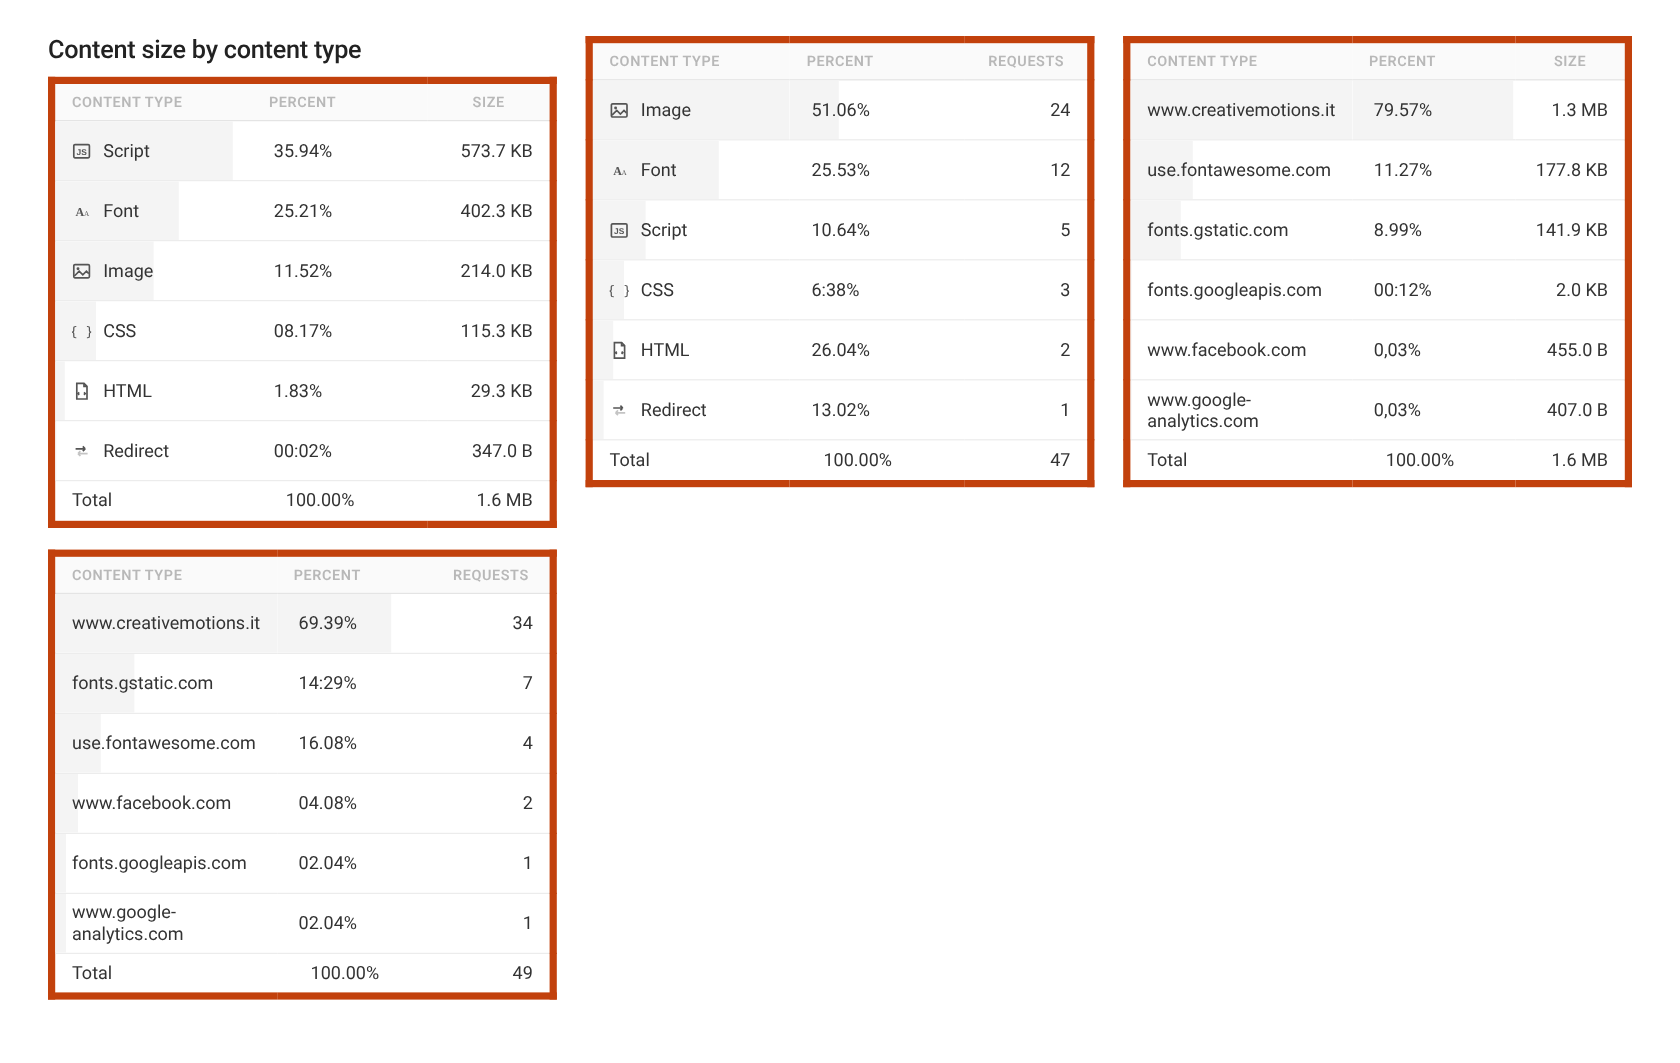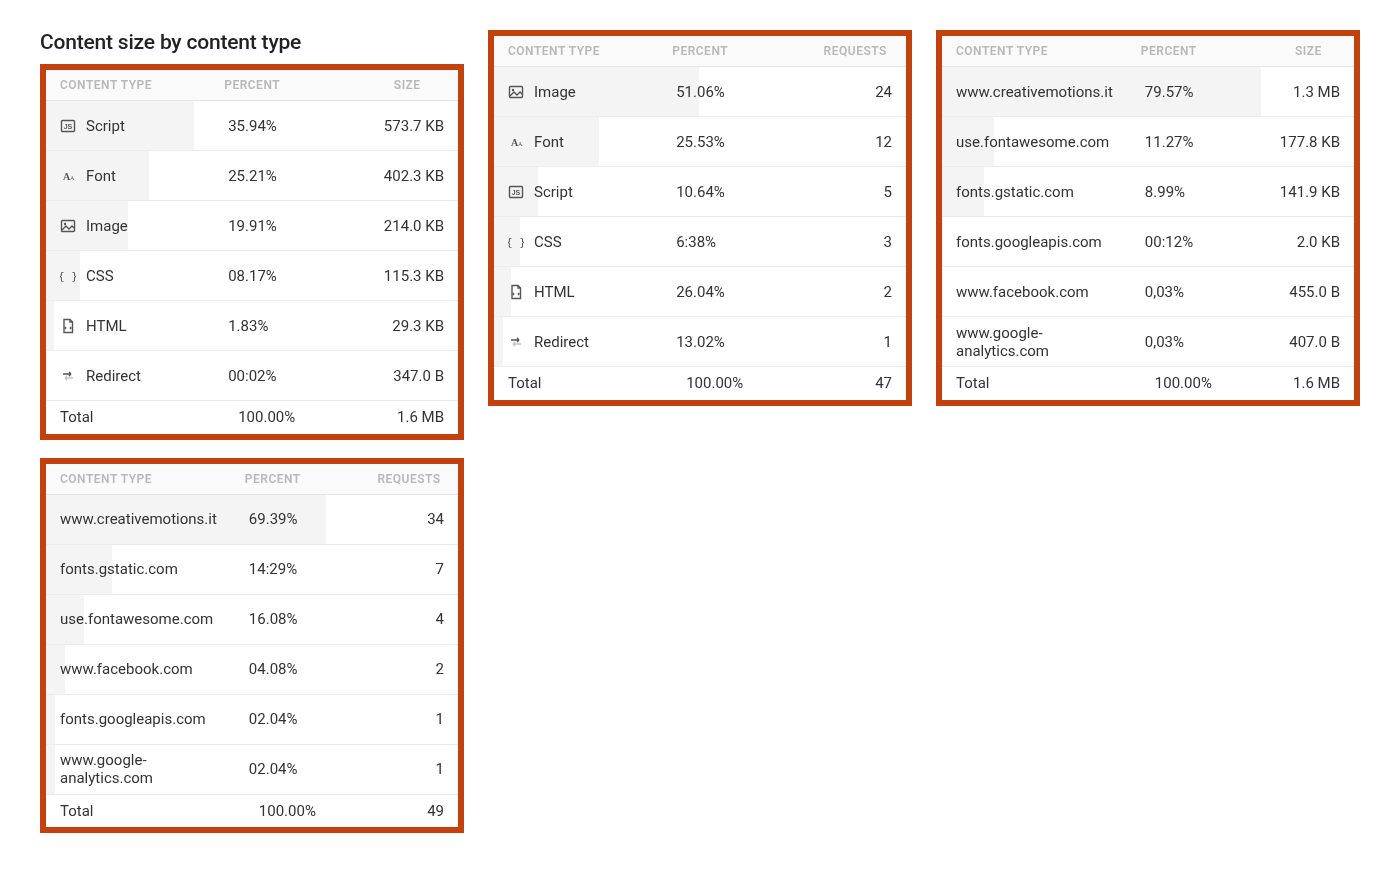--- a/index.html
+++ b/index.html
@@ -165,21 +165,21 @@
                     <circle cx="5" cy="6" r="1.2" fill="#555" stroke="none"></circle>
                     <path d="M2 12 L6 8 L9 11 L12 8 L14 10"></path>
                   </svg>
                 </span>
                 <span>Image</span>
               </div>
             </td>
             <td class="percent-cell">
               <div class="bar" style="width: 0%;"></div>
               <div class="cell-content">
-                <span>19.91%</span>
+                <span>11.52%</span>
               </div>
             </td>
             <td>214.0 KB</td>
           </tr>
           <tr>
             <td class="label-cell">
               <div class="bar" style="width: 20.425%;"></div>
               <div class="cell-content">
                 <span class="icon">
                   <svg viewBox="0 0 16 16">

